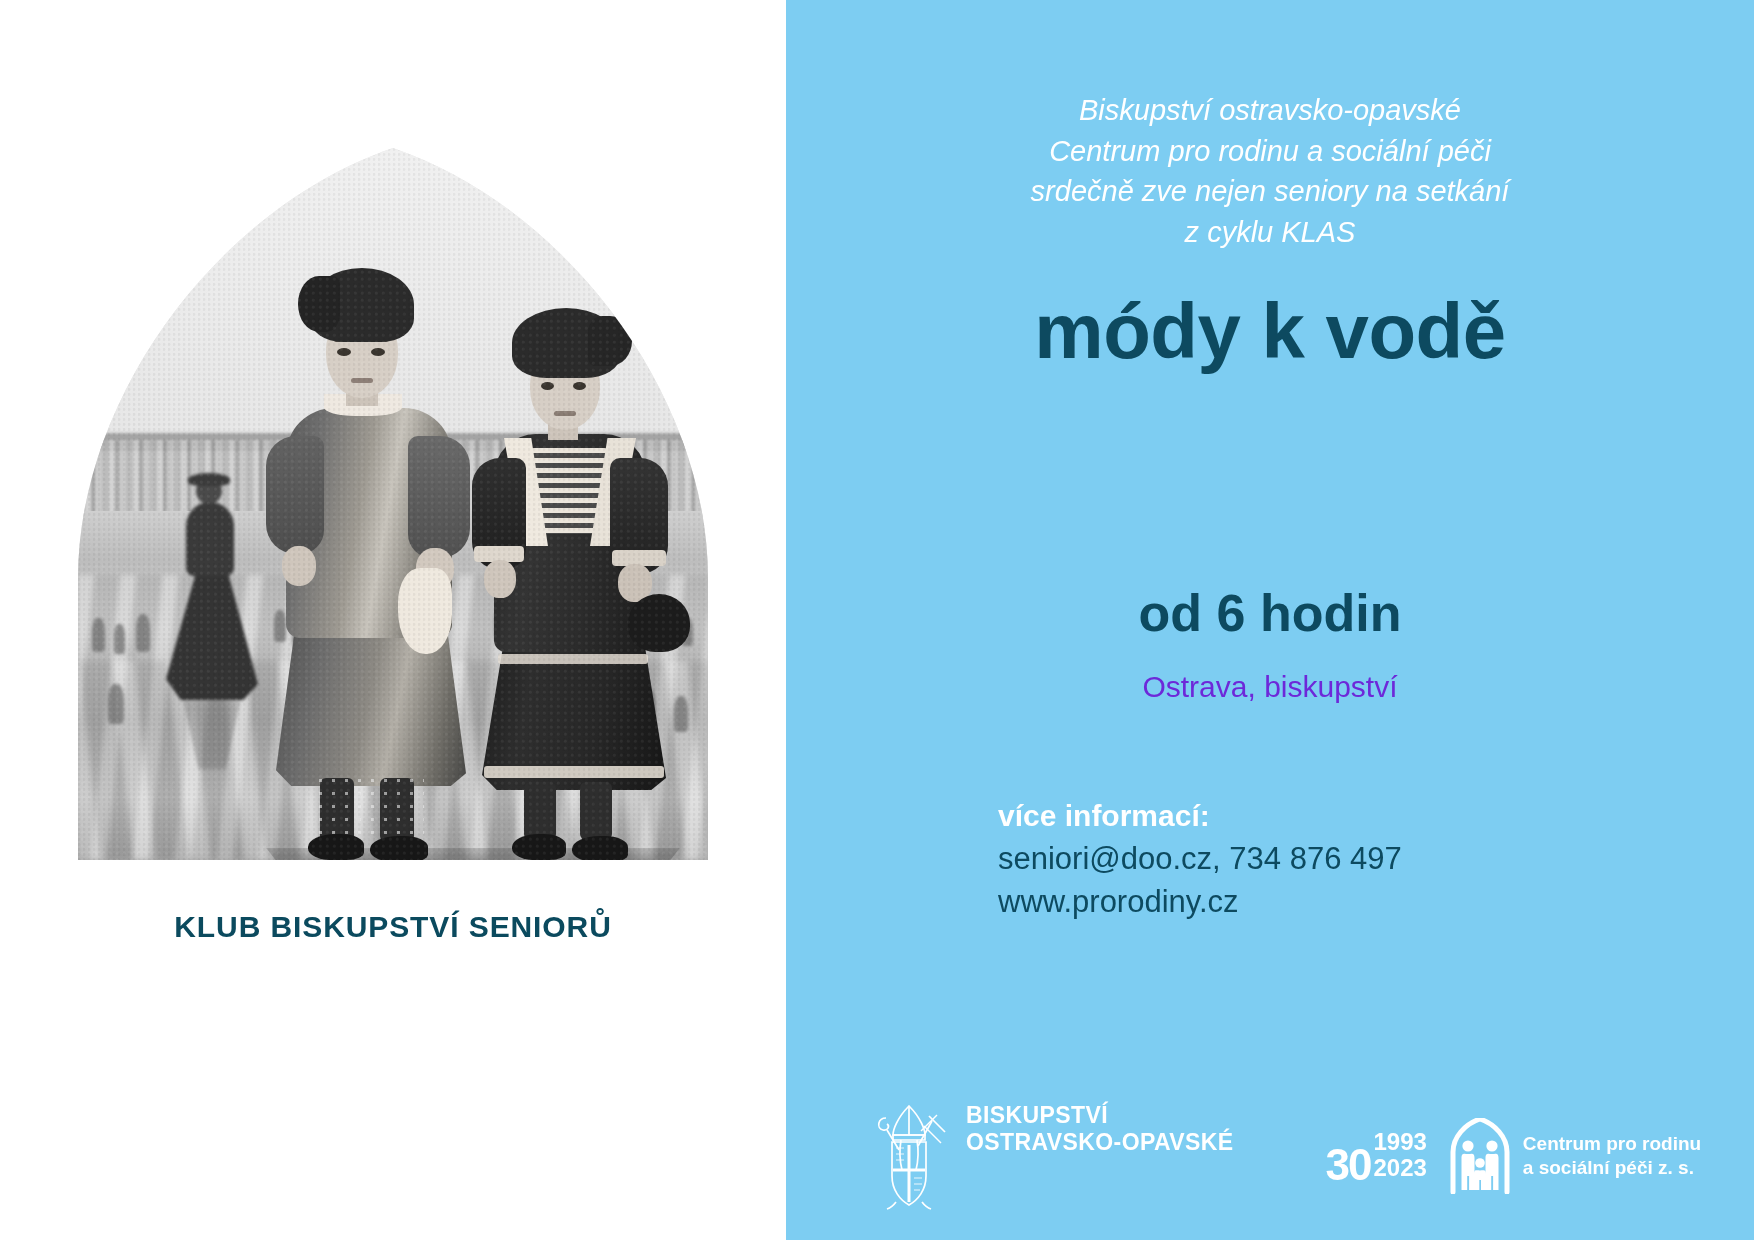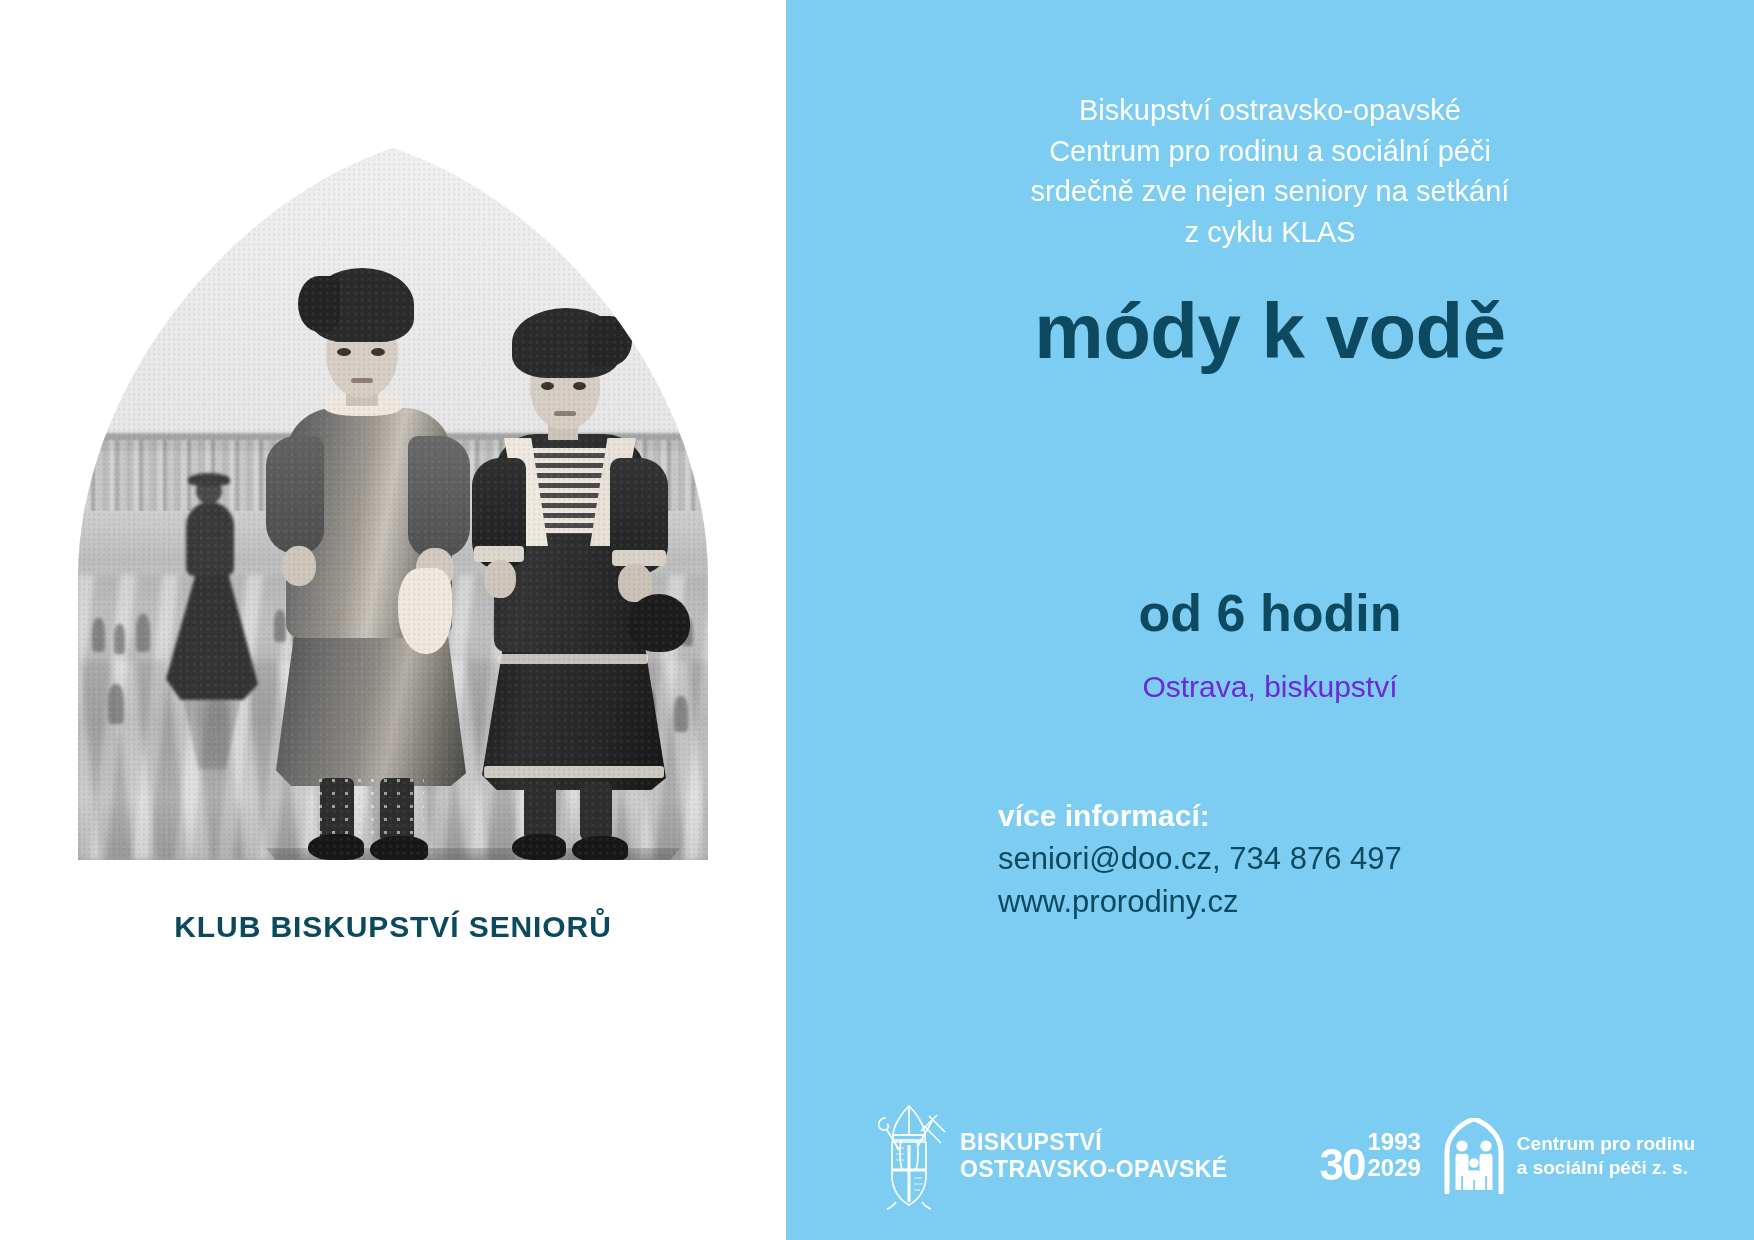--- a/index.html
+++ b/index.html
@@ -256,20 +256,21 @@
     background:#7dcdf2;
   }
   .invite {
     position:absolute;
     left:0; right:0; top:90px;
     text-align:center;
     color:#ffffff;
     font-size:29px;
     line-height:1.40;
     font-weight:normal;
+    font-style:italic;
   }
   .title {
     position:absolute;
     left:0; right:0; top:288px;
     text-align:center;
     color:#0d4a60;
     font-weight:bold;
     font-size:78px;
     line-height:1.12;
     letter-spacing:-.5px;
@@ -313,21 +314,21 @@
     color:#0d4a60; font-size:31px;
   }
 
   
   .footer {
     position:absolute;
     left:0; right:0; bottom:30px;
     display:flex; align-items:center;
     padding-left:80px;
   }
-  .logo-dio { display:flex; align-items:center; gap:8px; }
+  .logo-dio { display:flex; align-items:flex-start; gap:14px; }
   .logo-dio .crest { width:86px; height:108px; flex:0 0 86px; }
   .logo-dio .txt {
     color:#ffffff; font-size:23px; font-weight:bold; line-height:1.18;
     letter-spacing:.4px;
   }
   .logo-dio .txt span { display:block; }
 
   .logo-30 { display:flex; align-items:flex-end; gap:3px; margin-left:92px; }
   .logo-30 .num {
     color:#ffffff; font-size:44px; font-weight:bold; line-height:.82; letter-spacing:-2px;
@@ -520,21 +521,21 @@
         <span class="txt">
           <span>BISKUPSTVÍ</span>
           <span>OSTRAVSKO-OPAVSKÉ</span>
         </span>
       </div>
 
       <div class="logo-30">
         <span class="num">30</span>
         <span class="years">
           <span>1993</span>
-          <span>2029</span>
+          <span>2023</span>
         </span>
       </div>
 
       <div class="logo-cpr">
         <span class="arch">
           <svg viewBox="0 0 62 76" width="62" height="76" aria-hidden="true">
             <path d="M4 74 L4 34 C4 19 16 6 31 1 C46 6 58 19 58 34 L58 74" fill="none" stroke="#ffffff" stroke-width="5" stroke-linecap="round"></path>
             <g fill="#ffffff">
 
               <circle cx="19" cy="28" r="5.6"></circle>

